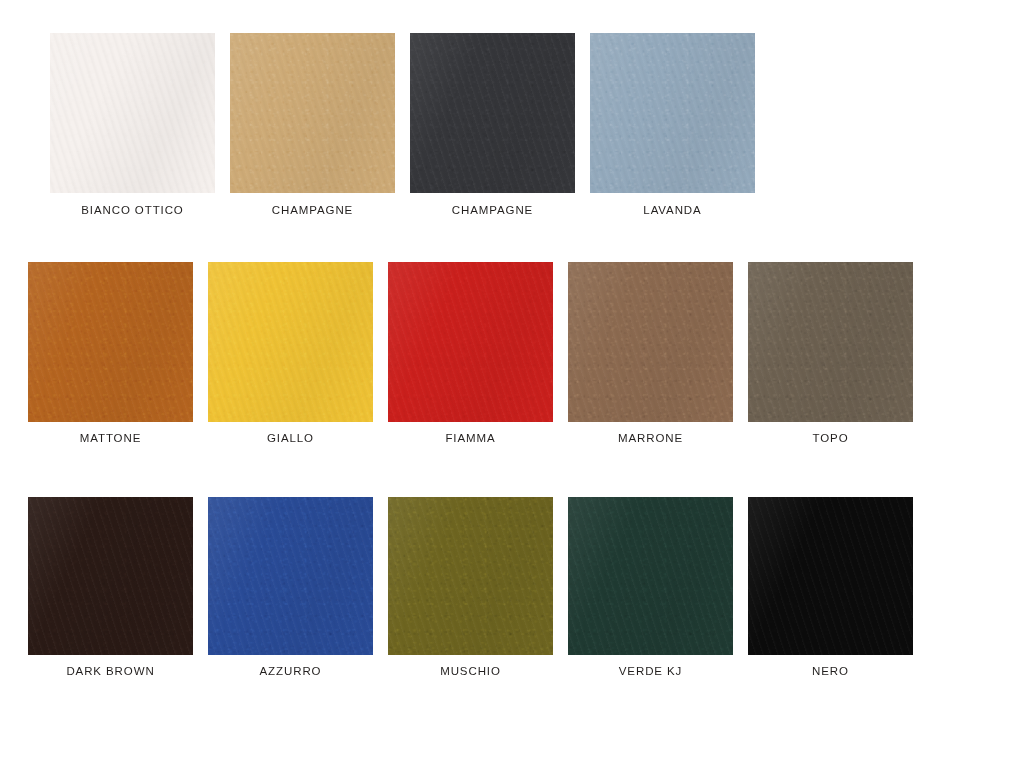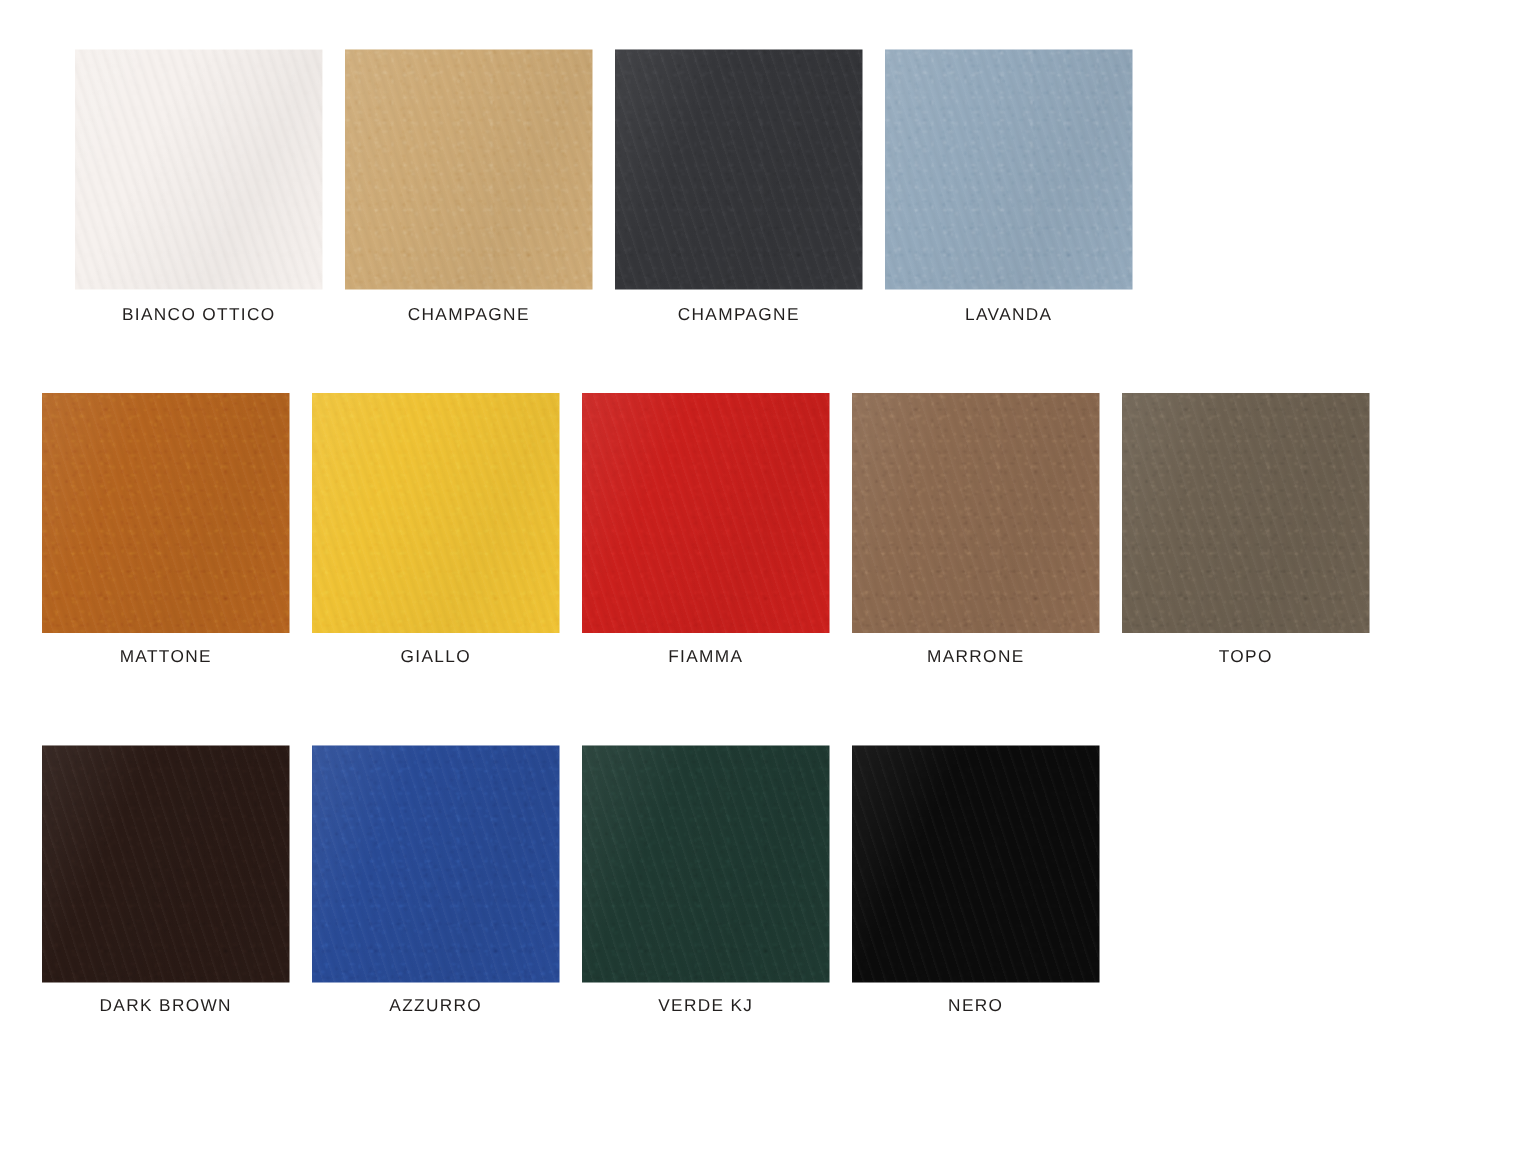--- a/index.html
+++ b/index.html
@@ -188,20 +188,27 @@
         <div class="swatch-label">DARK BROWN</div>
       </div>
       <div class="swatch-cell">
         <div class="swatch-chip" style="background-color: rgb(41, 75, 151);">
           <div class="grain"></div>
           <div class="sheen"></div>
         </div>
         <div class="swatch-label">AZZURRO</div>
       </div>
       <div class="swatch-cell">
+        <div class="swatch-chip" style="background-color: rgb(110, 101, 32);">
+          <div class="grain"></div>
+          <div class="sheen"></div>
+        </div>
+        <div class="swatch-label">MUSCHIO</div>
+      </div>
+      <div class="swatch-cell">
         <div class="swatch-chip" style="background-color: rgb(31, 58, 50);">
           <div class="grain"></div>
           <div class="sheen"></div>
         </div>
         <div class="swatch-label">VERDE KJ</div>
       </div>
       <div class="swatch-cell">
         <div class="swatch-chip" style="background-color: rgb(11, 11, 11);">
           <div class="grain"></div>
           <div class="sheen"></div>

